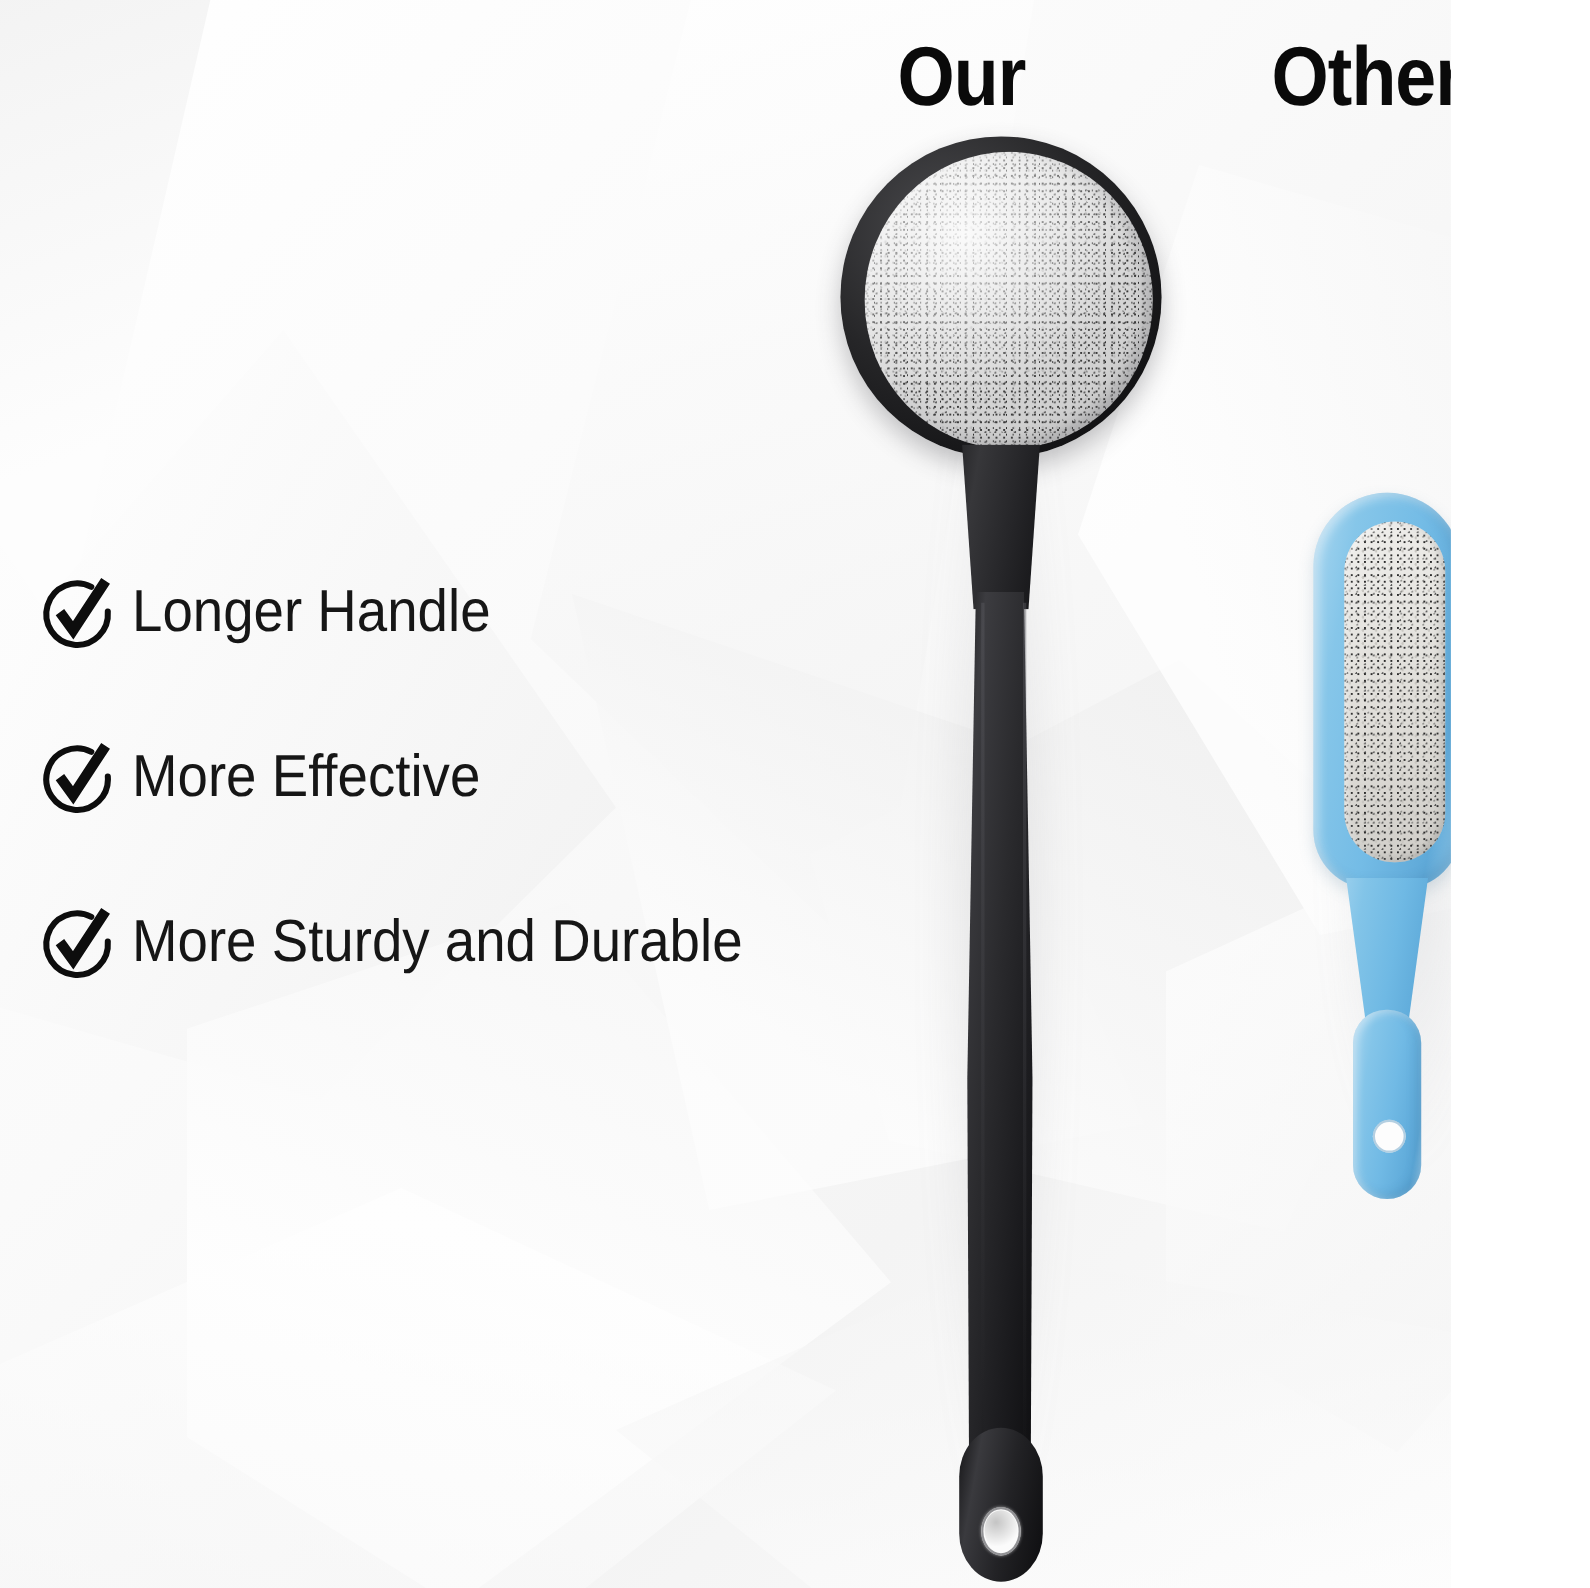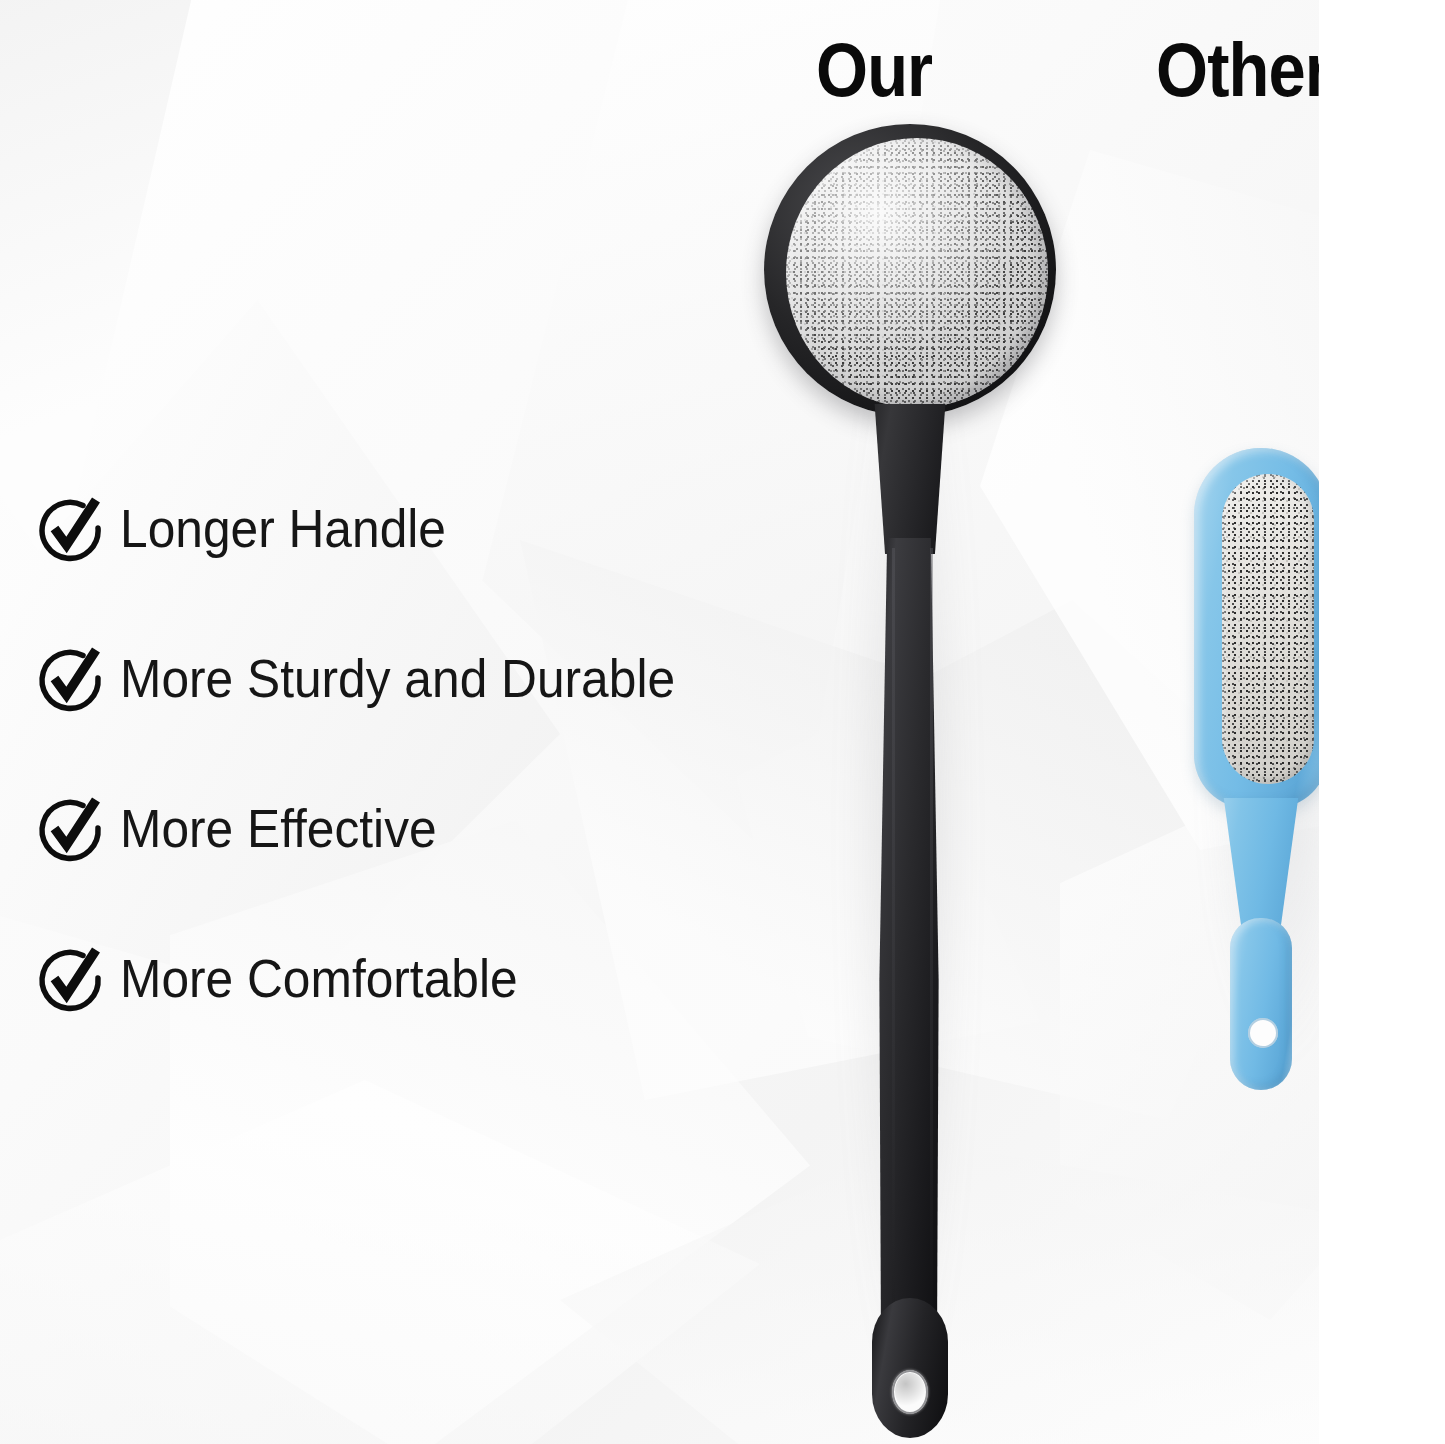--- a/index.html
+++ b/index.html
@@ -100,21 +100,21 @@
     transform-origin: left center;
     white-space: nowrap;
   }
   #header-our   { left: 816px;  top: 32px; }
   #header-other { left: 1156px; top: 32px; }
 
   
   #feature-list {
     position: absolute;
     left: 34px;
-    top: 488px;
+    top: 516px;
     width: 760px;
   }
   .feature-row {
     display: flex;
     align-items: center;
     height: 80px;
     margin-bottom: 70px;
   }
   .check-icon {
     width: 72px;
@@ -341,42 +341,33 @@
       <span class="feature-label">Longer Handle</span>
     </div>
 
     <div class="feature-row">
       <span class="check-icon">
         <svg viewBox="0 0 72 72">
           <path d="M49 13.5 A28 28 0 1 0 64 36" fill="none" stroke="#0d0d0d" stroke-width="5.5" stroke-linecap="round"></path>
           <path d="M20.5 36.5 L32.5 53 L62 8" fill="none" stroke="#0d0d0d" stroke-width="9.5" stroke-linecap="butt" stroke-linejoin="miter"></path>
         </svg>
       </span>
-      <span class="feature-label">More Sturdy and Durable</span>
+      <span class="feature-label">More Effective</span>
     </div>
 
     <div class="feature-row">
       <span class="check-icon">
         <svg viewBox="0 0 72 72">
           <path d="M49 13.5 A28 28 0 1 0 64 36" fill="none" stroke="#0d0d0d" stroke-width="5.5" stroke-linecap="round"></path>
           <path d="M20.5 36.5 L32.5 53 L62 8" fill="none" stroke="#0d0d0d" stroke-width="9.5" stroke-linecap="butt" stroke-linejoin="miter"></path>
         </svg>
       </span>
-      <span class="feature-label">More Effective</span>
-    </div>
-
-    <div class="feature-row">
-      <span class="check-icon">
-        <svg viewBox="0 0 72 72">
-          <path d="M49 13.5 A28 28 0 1 0 64 36" fill="none" stroke="#0d0d0d" stroke-width="5.5" stroke-linecap="round"></path>
-          <path d="M20.5 36.5 L32.5 53 L62 8" fill="none" stroke="#0d0d0d" stroke-width="9.5" stroke-linecap="butt" stroke-linejoin="miter"></path>
-        </svg>
-      </span>
-      <span class="feature-label">More Comfortable</span>
-    </div>
+      <span class="feature-label">More Sturdy and Durable</span>
+    </div>
+
 
   </div>
 
   <div id="our-product">
     <div class="our-shadow"></div>
     <div class="head-ring">
       <div class="pumice-disc"></div>
     </div>
     <div class="neck"></div>
     <div class="shaft"></div>

